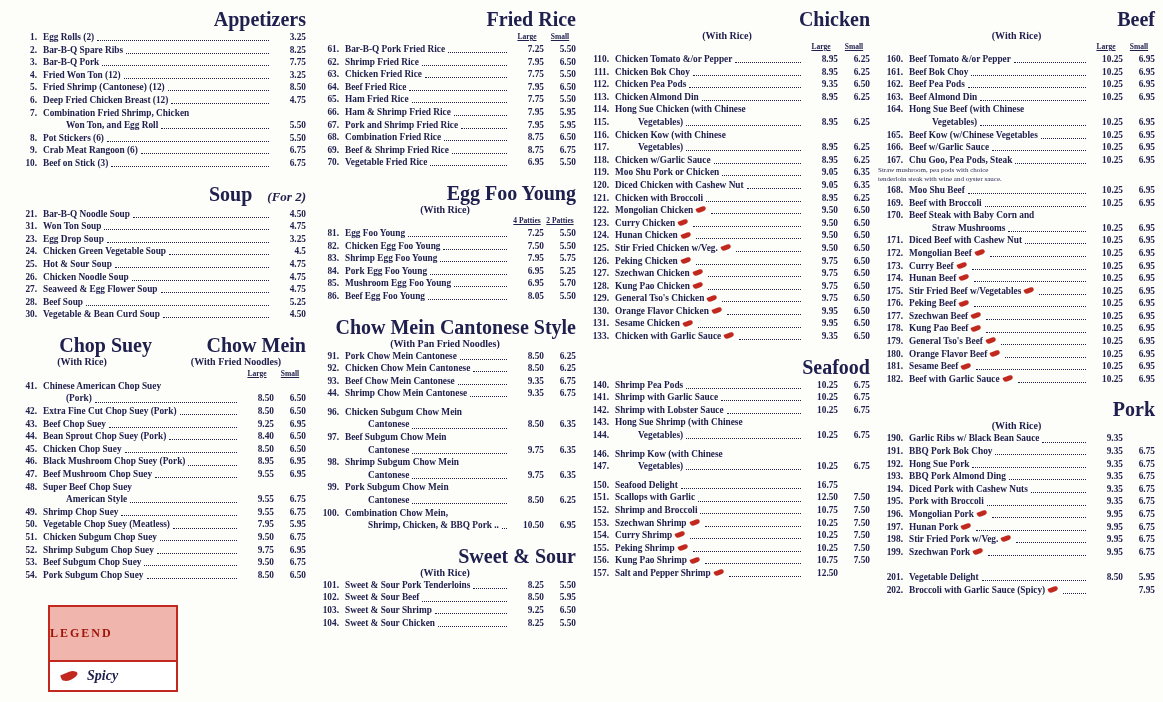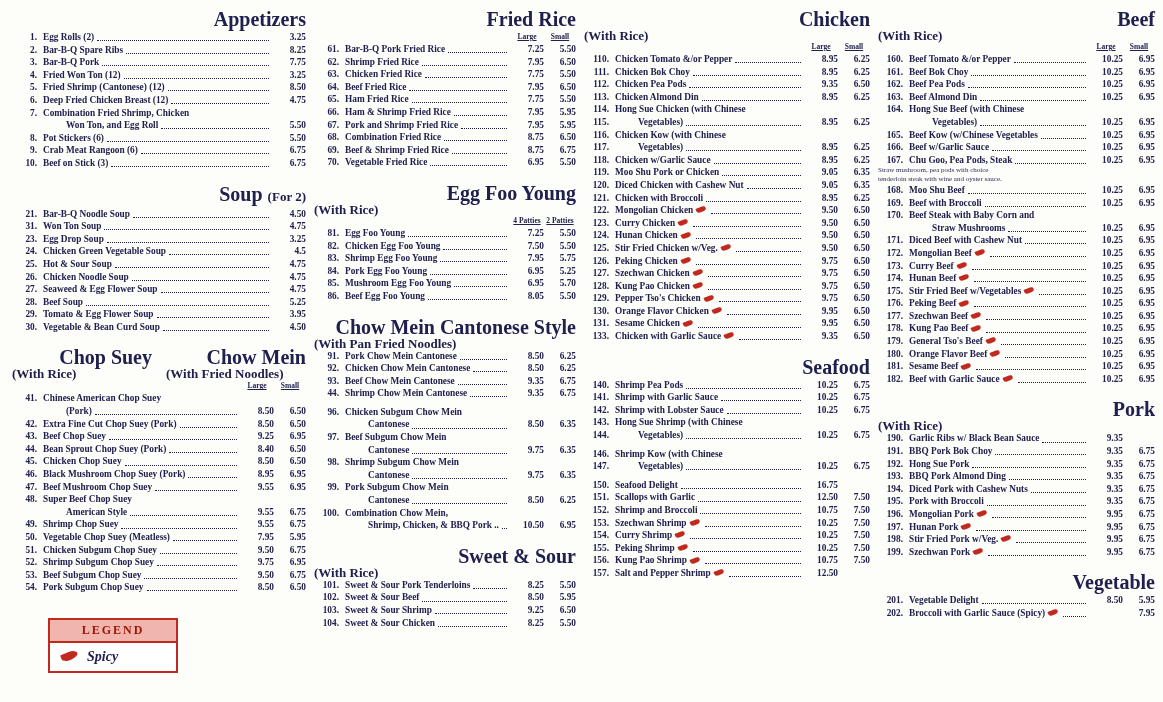--- a/index.html
+++ b/index.html
@@ -2,43 +2,43 @@
 <html><head>
 <meta charset="utf-8">
 <style>
   html,body{margin:0;padding:0;}
   body{width:1163px;height:702px;background:#e9e9e5;font-family:"Liberation Serif",serif;}
   .menu{box-sizing:border-box;width:1163px;height:702px;background:#fdfdfa;padding:8px 10px 6px 12px;
         display:grid;grid-template-columns:294px 262px 286px 277px;column-gap:8px;color:#20204e;overflow:hidden;}
   .col{min-width:0;}
   .section{margin-bottom:13px;}
   .title{font-size:20px;font-weight:bold;text-align:right;line-height:23px;}
-  .tsuffix{font-size:13px;margin-left:5px;}
-  .subtitle{font-size:13px;font-weight:bold;text-align:left;line-height:10px;margin-bottom:1px;}
+  .tsuffix{font-size:13px;margin-left:15px;font-style:italic;}
+  .subtitle{font-size:10px;font-weight:bold;text-align:center;line-height:10px;margin-bottom:1px;}
   .dualhead{display:flex;gap:14px;}
   .tblock{flex:1;}
   .phead{display:flex;font-size:7.5px;font-weight:bold;line-height:9px;margin:1px 0 2px 0;}
   .fill{flex:1;}
   .ph{width:34px;text-align:center;text-decoration:underline;flex:none;}
   .ph + .ph{width:32px;}
   .row{display:flex;font-size:9.3px;font-weight:bold;line-height:12.6px;white-space:nowrap;}
   .row.gap{margin-top:6px;}
   .num{width:25px;text-align:right;margin-right:6px;flex:none;}
   .nm{flex:none;}
   .nm.cont{margin-left:23px;}
   .dots{flex:1;border-bottom:1.3px dotted #20204e;margin:0 3px 2.5px 3px;align-self:flex-end;min-width:4px;}
   .p{width:34px;text-align:right;flex:none;}
   .p2{width:32px;}
   .note{font-size:7px;font-weight:normal;line-height:8.8px;color:#2a2a58;}
   .pepper{display:inline-block;width:10px;height:5px;background:#c1281e;border-radius:1px 70% 70% 70%;
           transform:rotate(-22deg);margin:0 2px 1px 3px;flex:none;align-self:center;}
   .pepper.big{width:17px;height:8px;margin-right:9px;}
   .legend{width:126px;margin:24px 0 0 36px;border:2.5px solid #c1281e;background:#fff;}
-  .legend-head{background:#f0b6ad;color:#a01408;border-bottom:2.5px solid #c1281e;text-align:center;
-               font-size:12px;font-weight:bold;letter-spacing:2px;padding:3px 0;}
+  .legend-head{background:#f0b6ad;color:#a01408;border-bottom:2.5px solid #c1281e;text-align:left;
+               font-size:12px;font-weight:bold;letter-spacing:2px;padding:19px 0;}
   .legend-body{display:flex;align-items:center;padding:6px 8px;}
   .legend-label{font-style:italic;font-weight:bold;font-size:14px;}
 </style>
 </head>
 <body>
 
 <div class="menu">
   <div class="col">
       <div class="section">
         <div class="title"><span>Appetizers</span></div>
@@ -152,26 +152,20 @@
           <span class="dots"></span>
           <span class="p">4.75</span>
         </div>
         <div class="row">
           <span class="num">28.</span>
           <span class="nm">Beef Soup</span>
           <span class="dots"></span>
           <span class="p">5.25</span>
         </div>
         <div class="row">
-          <span class="num">29.</span>
-          <span class="nm">Tomato &amp; Egg Flower Soup</span>
-          <span class="dots"></span>
-          <span class="p">3.95</span>
-        </div>
-        <div class="row">
           <span class="num">30.</span>
           <span class="nm">Vegetable &amp; Bean Curd Soup</span>
           <span class="dots"></span>
           <span class="p">4.50</span>
         </div>
       </div>
       <div class="section">
         <div class="dualhead">
           <div class="tblock">
             <div class="title">Chop Suey</div>
@@ -699,21 +693,21 @@
         <div class="row">
           <span class="num">128.</span>
           <span class="nm">Kung Pao Chicken</span>
           <span class="pepper"></span>
           <span class="dots"></span>
           <span class="p">9.75</span>
           <span class="p p2">6.50</span>
         </div>
         <div class="row">
           <span class="num">129.</span>
-          <span class="nm">Pepper Tso's Chicken</span>
+          <span class="nm">General Tso's Chicken</span>
           <span class="pepper"></span>
           <span class="dots"></span>
           <span class="p">9.75</span>
           <span class="p p2">6.50</span>
         </div>
         <div class="row">
           <span class="num">130.</span>
           <span class="nm">Orange Flavor Chicken</span>
           <span class="pepper"></span>
           <span class="dots"></span>
@@ -1113,21 +1107,20 @@
         <div class="row">
           <span class="num">199.</span>
           <span class="nm">Szechwan Pork</span>
           <span class="pepper"></span>
           <span class="dots"></span>
           <span class="p">9.95</span>
           <span class="p p2">6.75</span>
         </div>
       </div>
       <div class="section">
-        <div class="title"><span>Vegetable</span></div>
         <div class="row">
           <span class="num">201.</span>
           <span class="nm">Vegetable Delight</span>
           <span class="dots"></span>
           <span class="p">8.50</span>
           <span class="p p2">5.95</span>
         </div>
         <div class="row">
           <span class="num">202.</span>
           <span class="nm">Broccoli with Garlic Sauce (Spicy)</span>

